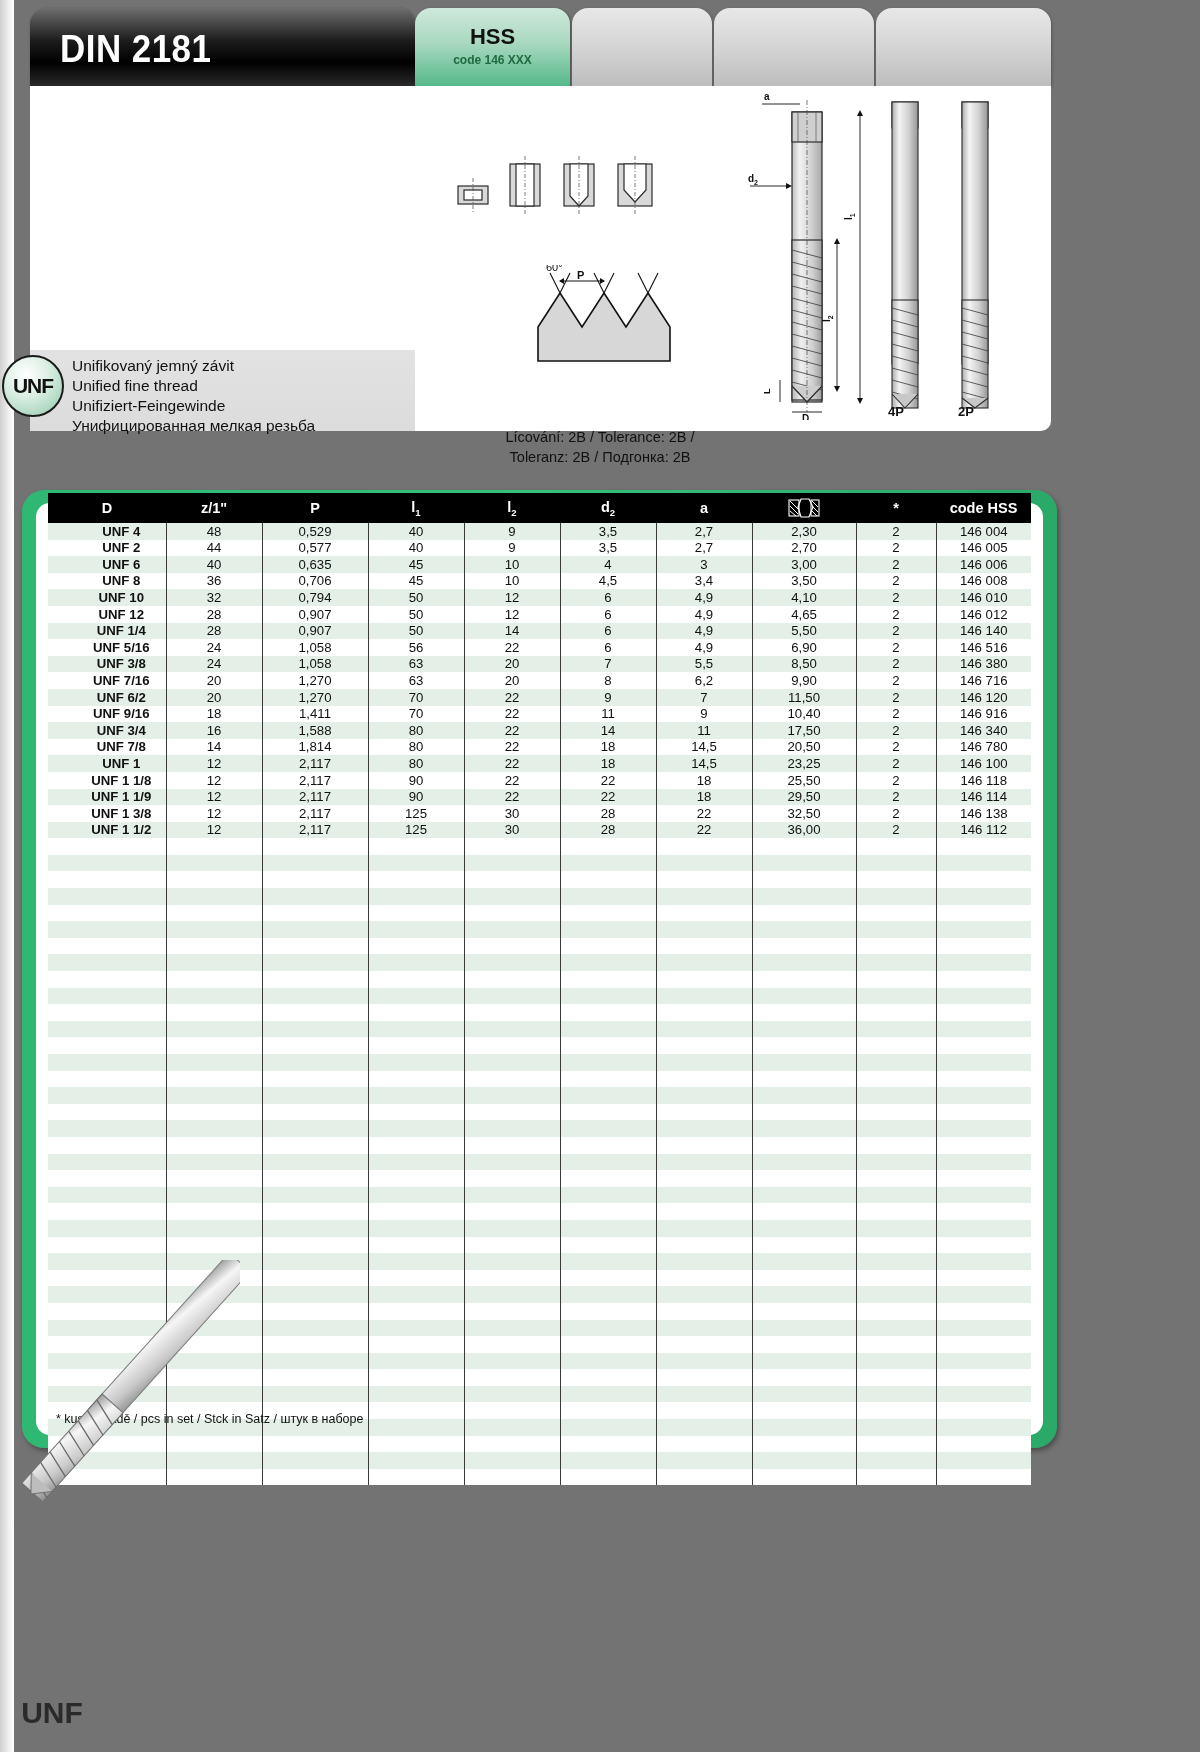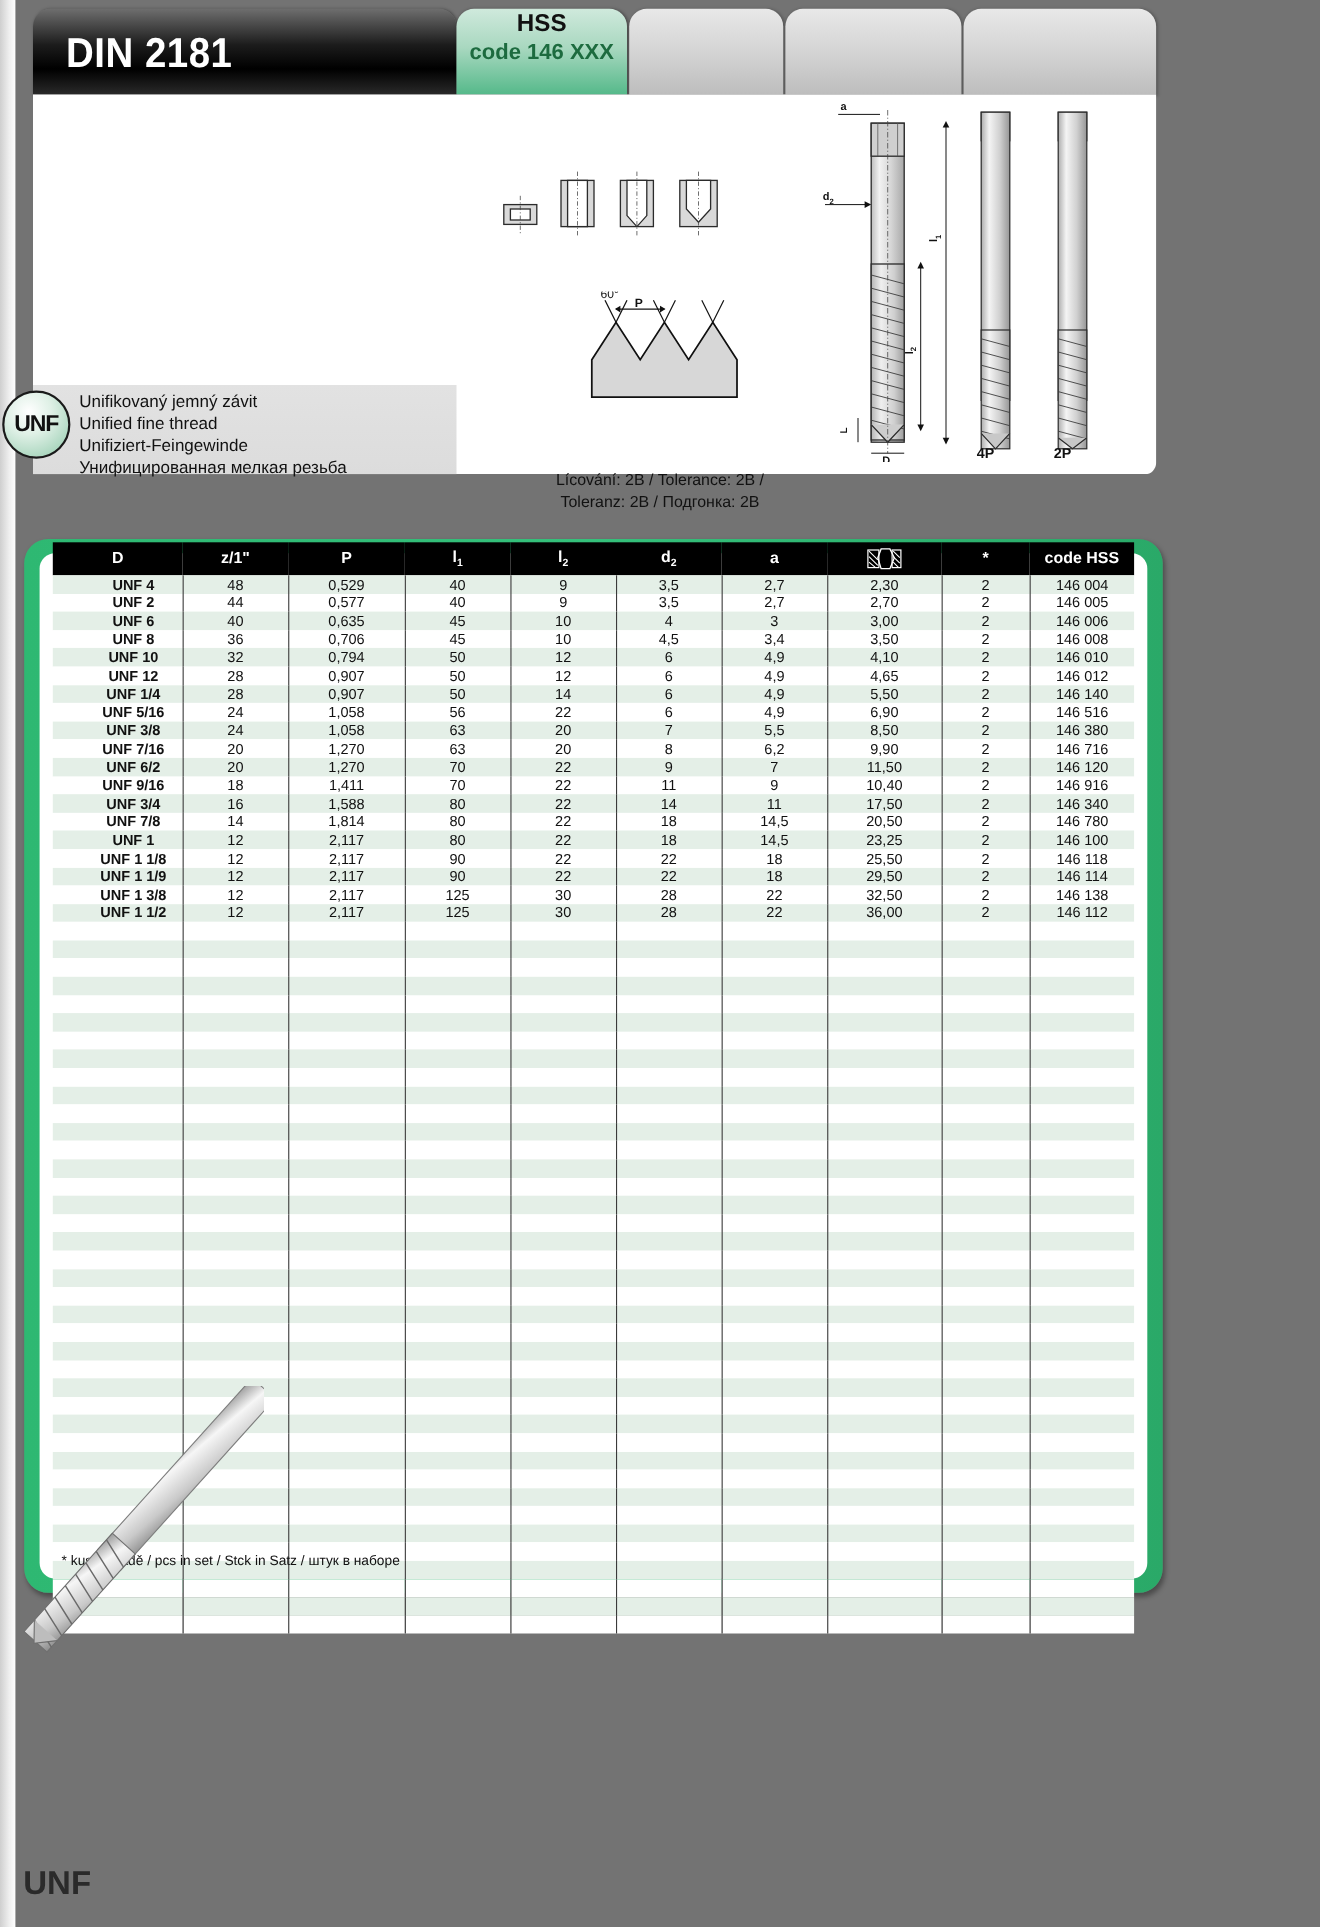--- a/index.html
+++ b/index.html
@@ -49,22 +49,22 @@
     letter-spacing: .5px;
     font-family: "Liberation Sans", sans-serif;
     transform: scaleX(.92); transform-origin: left center;
   }
   .tab-hss {
     left: 415px; width: 155px;
     background: linear-gradient(180deg,#cfe9dc 0%, #a9d8c0 45%, #55b98a 100%);
     box-shadow: 1px 1px 3px rgba(0,0,0,.35);
     text-align: center;
   }
-  .tab-hss .t1 { display:block; font-size: 22px; font-weight: bold; color: #111; }
-  .tab-hss .t2 { display:block; margin-top: 3px; font-size: 20px; font-weight: bold; color: #1d6b3f; }
+  .tab-hss .t1 { display:block; margin-top: 16px; font-size: 22px; font-weight: bold; color: #111; }
+  .tab-hss .t2 { display:block; margin-top: 3px; font-size: 12px; font-weight: bold; color: #1d6b3f; }
   .tab-blank {
     background: linear-gradient(180deg,#e8e8e8 0%, #d2d2d2 55%, #bdbdbd 100%);
     box-shadow: 1px 1px 3px rgba(0,0,0,.25);
   }
   .tab-b1 { left: 572px; width: 140px; }
   .tab-b2 { left: 714px; width: 160px; }
   .tab-b3 { left: 876px; width: 175px; }
 
   
   .info-panel {

